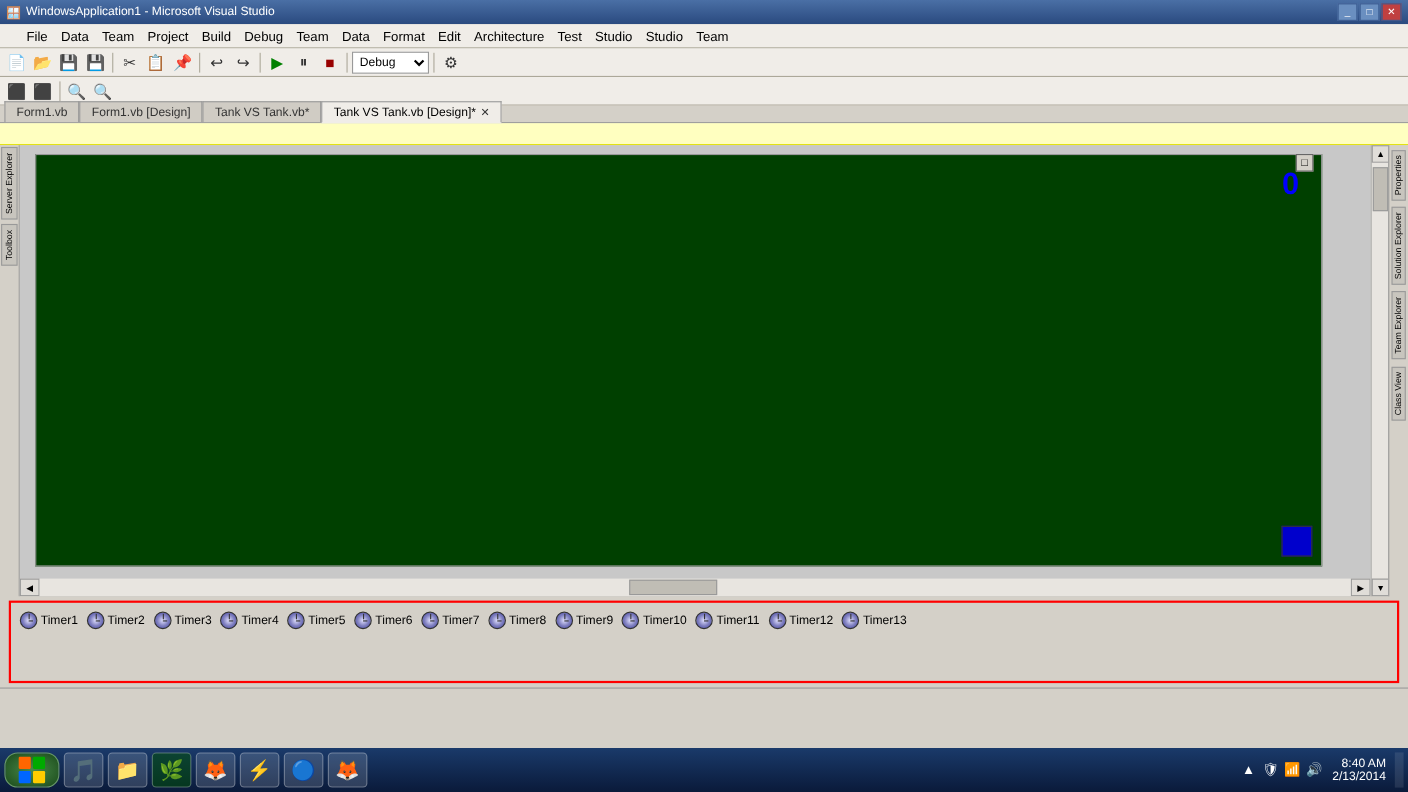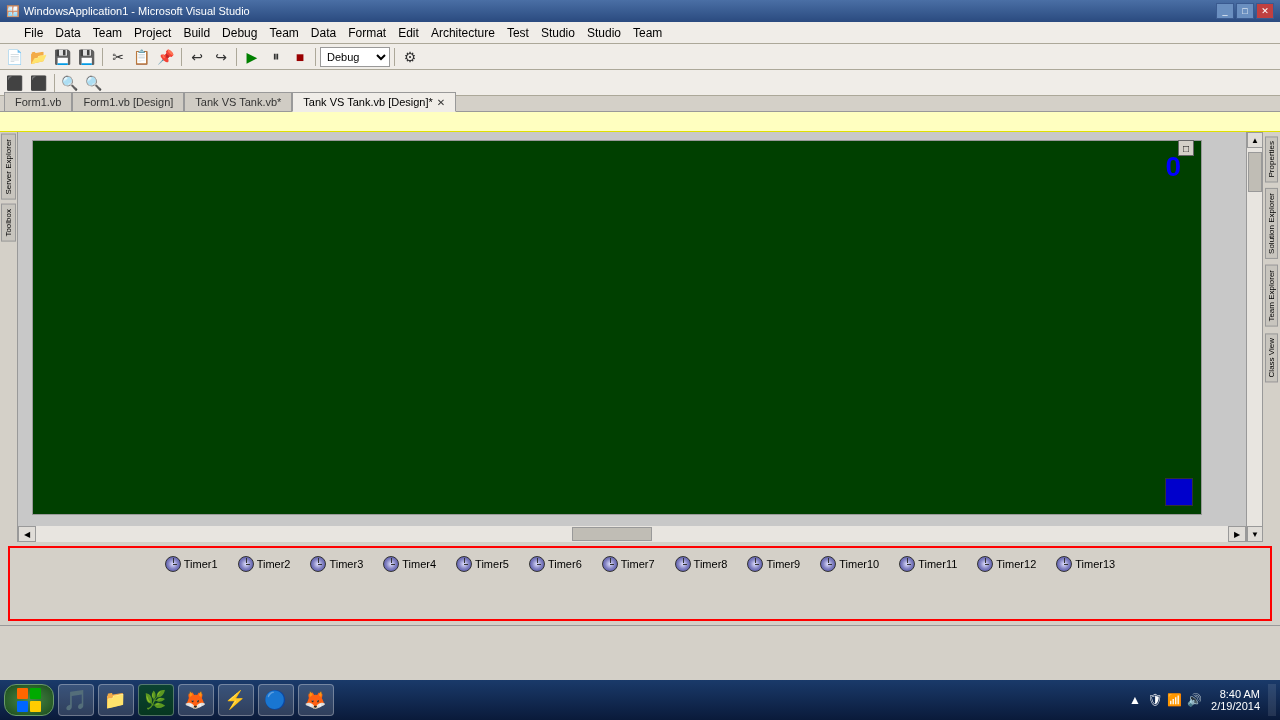--- a/index.html
+++ b/index.html
@@ -93,21 +93,21 @@
       background: #c0bdb5; border: 1px solid #999; padding: 2px 1px;
       font-size: 8px; cursor: pointer; writing-mode: vertical-lr;
       transform: rotate(180deg); white-space: nowrap; margin-bottom: 4px;
     }
 
     
     #component-tray {
       background: #d4d0c8; border: 2px solid red; margin: 4px 8px;
       padding: 6px; min-height: 70px;
     }
-    .timer-row { display: flex; flex-wrap: wrap; gap: 20px; margin-bottom: 6px; justify-content: center; }
+    .timer-row { display: flex; flex-wrap: wrap; gap: 8px; margin-bottom: 6px; }
     .timer-item { display: flex; align-items: center; gap: 3px; font-size: 11px; cursor: pointer; }
     .timer-icon {
       width: 16px; height: 16px; border-radius: 50%; background: radial-gradient(circle, #e0e0ff 0%, #8080c0 50%, #4040a0 100%);
       border: 1px solid #333; display: flex; align-items: center; justify-content: center;
       font-size: 8px; color: white; position: relative; overflow: hidden;
     }
     .timer-icon::after {
       content: ''; position: absolute; top: 1px; left: 7px; width: 1px; height: 5px; background: #333;
       transform-origin: bottom center;
     }
@@ -366,17 +366,17 @@
 
   <div id="taskbar-right">
     <div class="sys-tray">
       <div class="tray-icon">▲</div>
       <div class="tray-icon">🛡</div>
       <div class="tray-icon">📶</div>
       <div class="tray-icon">🔊</div>
     </div>
     <div style="text-align:right; margin-left:4px;">
       <div>8:40 AM</div>
-      <div>2/19/2014</div>
+      <div>2/13/2014</div>
     </div>
     <div style="width:8px; height:32px; background:rgba(255,255,255,0.1); margin-left:4px;"></div>
   </div>
 </div>
 
 </body></html>

